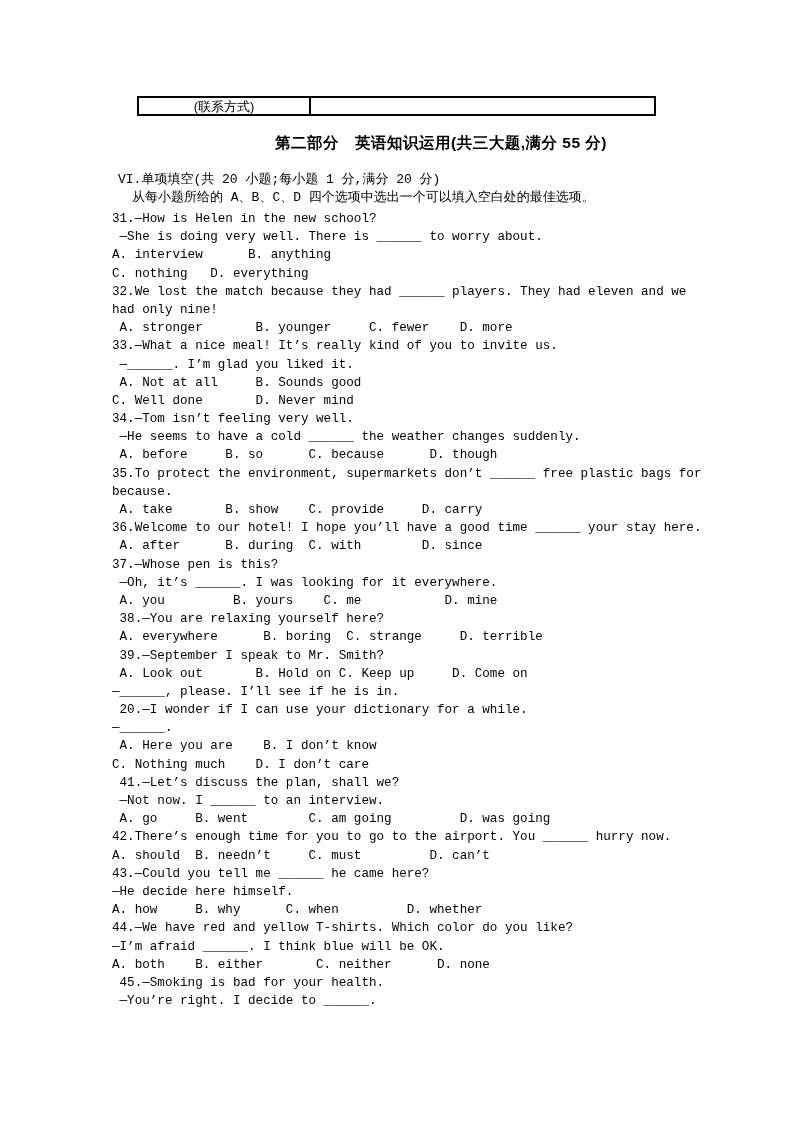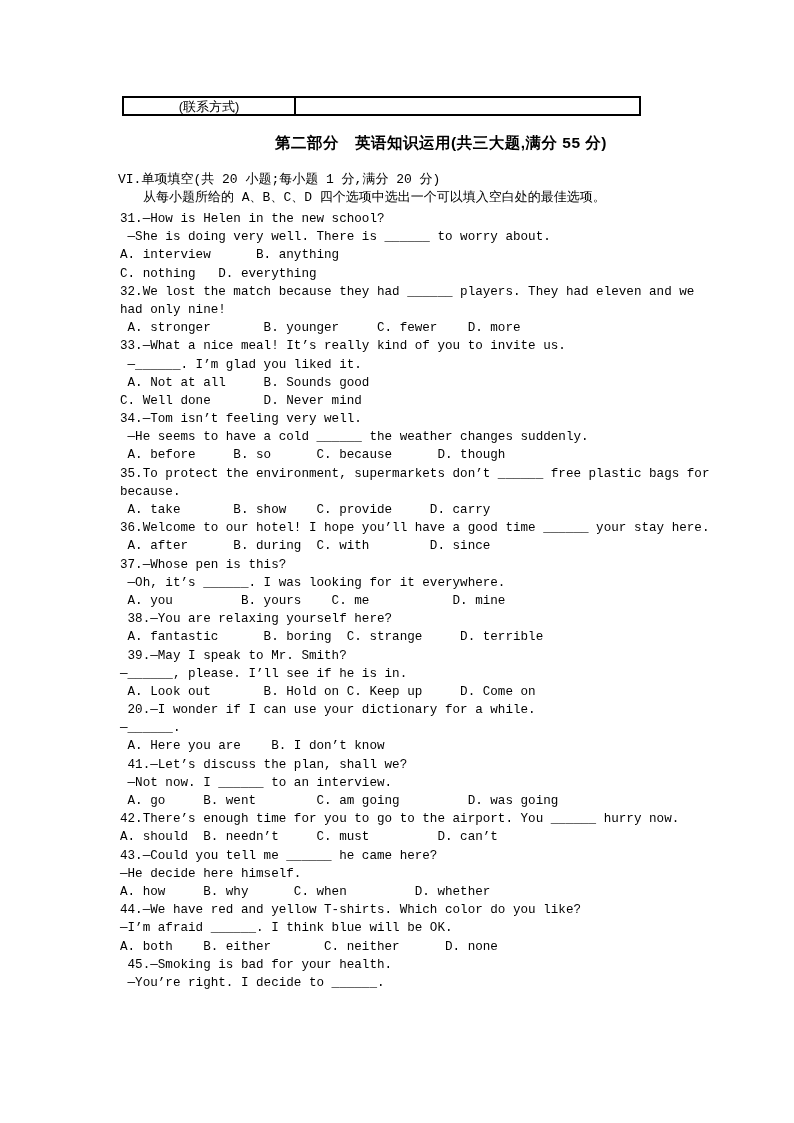--- a/index.html
+++ b/index.html
@@ -6,21 +6,21 @@
   body {
     width: 794px; height: 1123px;
     background: #ffffff;
     position: relative;
     color: #000000;
     font-family: "Liberation Mono", "DejaVu Sans Mono", monospace;
     overflow: hidden;
   }
   .contact-table {
     position: absolute;
-    left: 122px; top: 96px;
+    left: 137px; top: 96px;
     width: 519px; height: 20px;
     display: flex;
     border: 2px solid #000;
     box-sizing: border-box;
     background: #ffffff;
   }
   .contact-table .cell {
     box-sizing: border-box;
     height: 100%;
     display: flex;
@@ -49,28 +49,28 @@
   }
   .part-heading {
     position: absolute;
     left: 118px; top: 170px;
     font-size: 13px;
     white-space: pre;
     font-family: "Liberation Mono", "DejaVu Sans Mono", monospace;
   }
   .part-instruction {
     position: absolute;
-    left: 143px; top: 188px;
+    left: 132px; top: 188px;
     font-size: 13px;
     white-space: pre;
     font-family: "Liberation Mono", "DejaVu Sans Mono", monospace;
   }
   .question-lines {
     position: absolute;
-    left: 120px; top: 210px;
+    left: 112px; top: 210px;
     width: 660px;
     font-size: 12.6px;
     line-height: 18.2px;
     font-family: "Liberation Mono", "DejaVu Sans Mono", monospace;
   }
   .question-lines .line {
     white-space: pre;
     height: 18.2px;
   }
 </style>
@@ -105,27 +105,28 @@
     <div class="line"> A. before     B. so      C. because      D. though</div>
     <div class="line">35.To protect the environment, supermarkets don’t ______ free plastic bags for</div>
     <div class="line">because.</div>
     <div class="line"> A. take       B. show    C. provide     D. carry</div>
     <div class="line">36.Welcome to our hotel! I hope you’ll have a good time ______ your stay here.</div>
     <div class="line"> A. after      B. during  C. with        D. since</div>
     <div class="line">37.—Whose pen is this?</div>
     <div class="line"> —Oh, it’s ______. I was looking for it everywhere.</div>
     <div class="line"> A. you         B. yours    C. me           D. mine</div>
     <div class="line"> 38.—You are relaxing yourself here?</div>
-    <div class="line"> A. fantastic      B. boring  C. strange     D. terrible</div>
-    <div class="line"> 39.—May I speak to Mr. Smith?</div>
+    <div class="line"> A. everywhere      B. boring  C. strange     D. terrible</div>
+    <div class="line"> 39.—September I speak to Mr. Smith?</div>
+    <div class="line"> A. Look out       B. Hold on C. Keep up     D. Come on</div>
     <div class="line">—______, please. I’ll see if he is in.</div>
-    <div class="line"> A. Look out       B. Hold on C. Keep up     D. Come on</div>
     <div class="line"> 20.—I wonder if I can use your dictionary for a while.</div>
     <div class="line">—______.</div>
     <div class="line"> A. Here you are    B. I don’t know</div>
+    <div class="line">C. Nothing much    D. I don’t care</div>
     <div class="line"> 41.—Let’s discuss the plan, shall we?</div>
     <div class="line"> —Not now. I ______ to an interview.</div>
     <div class="line"> A. go     B. went        C. am going         D. was going</div>
     <div class="line">42.There’s enough time for you to go to the airport. You ______ hurry now.</div>
     <div class="line">A. should  B. needn’t     C. must         D. can’t</div>
     <div class="line">43.—Could you tell me ______ he came here?</div>
     <div class="line">—He decide here himself.</div>
     <div class="line">A. how     B. why      C. when         D. whether</div>
     <div class="line">44.—We have red and yellow T-shirts. Which color do you like?</div>
     <div class="line">—I’m afraid ______. I think blue will be OK.</div>

